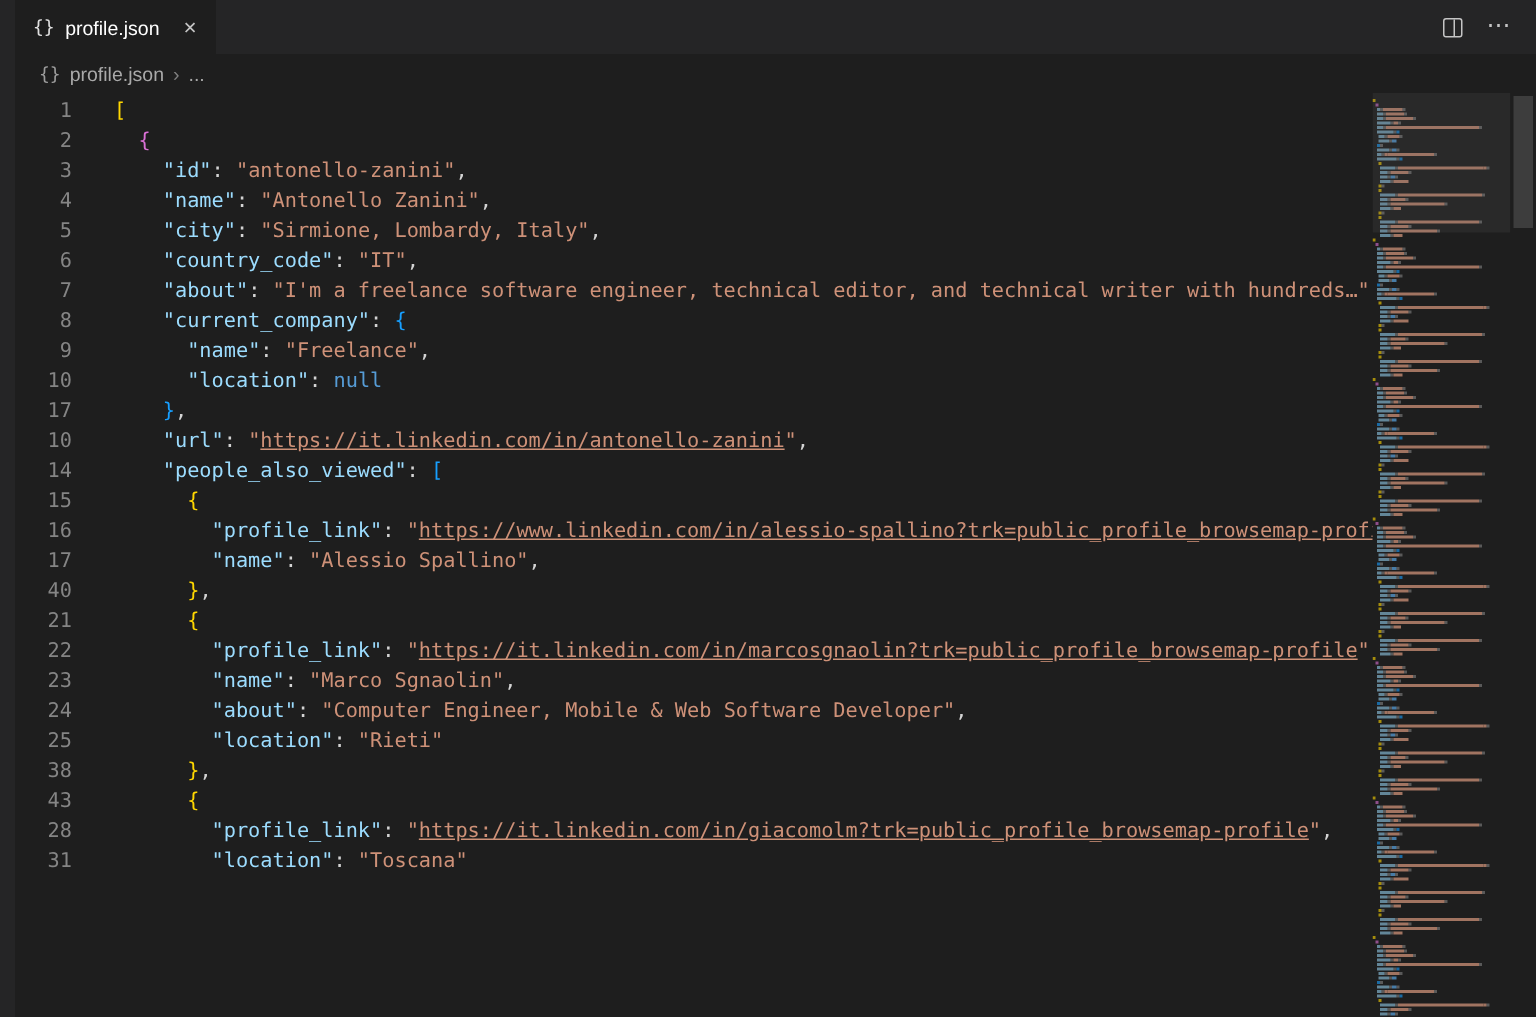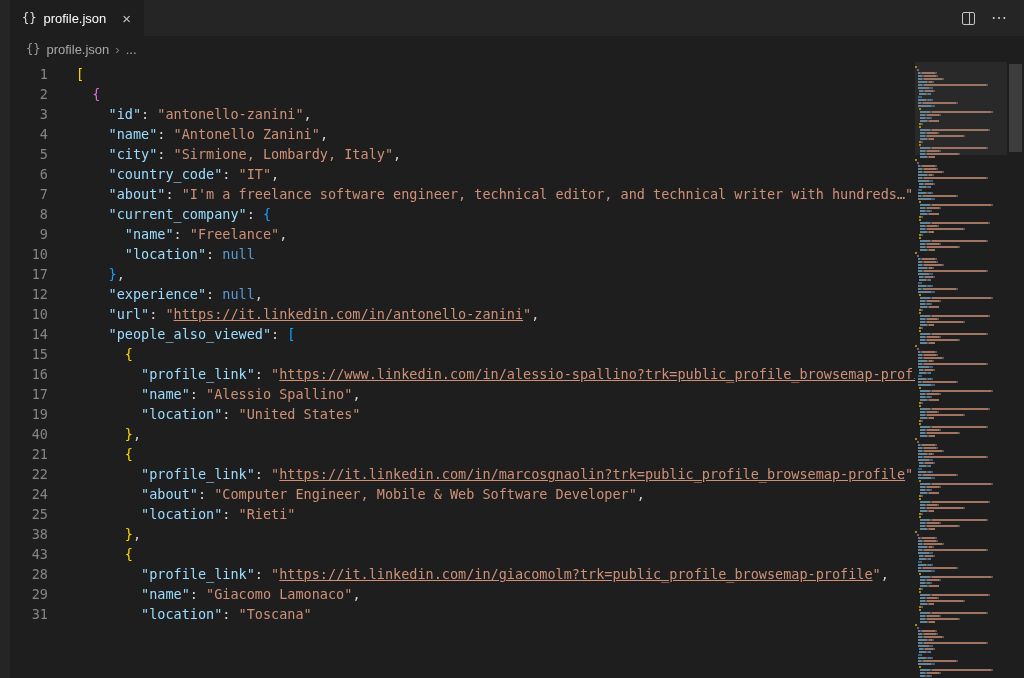--- a/index.html
+++ b/index.html
@@ -109,36 +109,34 @@
       <div class="line"><div class="ln">2</div><div class="code"><span class="tk-p">  </span><span class="tk-b2">{</span></div></div>
       <div class="line"><div class="ln">3</div><div class="code"><span class="tk-p">    </span><span class="tk-k">"id"</span><span class="tk-p">: </span><span class="tk-s">"antonello-zanini"</span><span class="tk-p">,</span></div></div>
       <div class="line"><div class="ln">4</div><div class="code"><span class="tk-p">    </span><span class="tk-k">"name"</span><span class="tk-p">: </span><span class="tk-s">"Antonello Zanini"</span><span class="tk-p">,</span></div></div>
       <div class="line"><div class="ln">5</div><div class="code"><span class="tk-p">    </span><span class="tk-k">"city"</span><span class="tk-p">: </span><span class="tk-s">"Sirmione, Lombardy, Italy"</span><span class="tk-p">,</span></div></div>
       <div class="line"><div class="ln">6</div><div class="code"><span class="tk-p">    </span><span class="tk-k">"country_code"</span><span class="tk-p">: </span><span class="tk-s">"IT"</span><span class="tk-p">,</span></div></div>
       <div class="line"><div class="ln">7</div><div class="code"><span class="tk-p">    </span><span class="tk-k">"about"</span><span class="tk-p">: </span><span class="tk-s">"I'm a freelance software engineer, technical editor, and technical writer with hundreds…"</span><span class="tk-p">,</span></div></div>
       <div class="line"><div class="ln">8</div><div class="code"><span class="tk-p">    </span><span class="tk-k">"current_company"</span><span class="tk-p">: </span><span class="tk-b3">{</span></div></div>
       <div class="line"><div class="ln">9</div><div class="code"><span class="tk-p">      </span><span class="tk-k">"name"</span><span class="tk-p">: </span><span class="tk-s">"Freelance"</span><span class="tk-p">,</span></div></div>
       <div class="line"><div class="ln">10</div><div class="code"><span class="tk-p">      </span><span class="tk-k">"location"</span><span class="tk-p">: </span><span class="tk-n">null</span></div></div>
       <div class="line"><div class="ln">17</div><div class="code"><span class="tk-p">    </span><span class="tk-b3">}</span><span class="tk-p">,</span></div></div>
-      <div class="line"><div class="ln">12</div><div class="code"><span class="tk-p">    </span><span class="tk-k">"experience"</span><span class="tk-p">: </span><span class="tk-n">null</span><span class="tk-p">,</span></div></div>
       <div class="line"><div class="ln">10</div><div class="code"><span class="tk-p">    </span><span class="tk-k">"url"</span><span class="tk-p">: </span><span class="tk-s">"</span><span class="tk-u">https://it.linkedin.com/in/antonello-zanini</span><span class="tk-s">"</span><span class="tk-p">,</span></div></div>
       <div class="line"><div class="ln">14</div><div class="code"><span class="tk-p">    </span><span class="tk-k">"people_also_viewed"</span><span class="tk-p">: </span><span class="tk-b3">[</span></div></div>
       <div class="line"><div class="ln">15</div><div class="code"><span class="tk-p">      </span><span class="tk-b1">{</span></div></div>
       <div class="line"><div class="ln">16</div><div class="code"><span class="tk-p">        </span><span class="tk-k">"profile_link"</span><span class="tk-p">: </span><span class="tk-s">"</span><span class="tk-u">https://www.linkedin.com/in/alessio-spallino?trk=public_profile_browsemap-profile</span><span class="tk-s">"</span><span class="tk-p">,</span></div></div>
       <div class="line"><div class="ln">17</div><div class="code"><span class="tk-p">        </span><span class="tk-k">"name"</span><span class="tk-p">: </span><span class="tk-s">"Alessio Spallino"</span><span class="tk-p">,</span></div></div>
-      <div class="line"><div class="ln">19</div><div class="code"><span class="tk-p">        </span><span class="tk-k">"location"</span><span class="tk-p">: </span><span class="tk-s">"United States"</span></div></div>
       <div class="line"><div class="ln">40</div><div class="code"><span class="tk-p">      </span><span class="tk-b1">}</span><span class="tk-p">,</span></div></div>
       <div class="line"><div class="ln">21</div><div class="code"><span class="tk-p">      </span><span class="tk-b1">{</span></div></div>
       <div class="line"><div class="ln">22</div><div class="code"><span class="tk-p">        </span><span class="tk-k">"profile_link"</span><span class="tk-p">: </span><span class="tk-s">"</span><span class="tk-u">https://it.linkedin.com/in/marcosgnaolin?trk=public_profile_browsemap-profile</span><span class="tk-s">"</span><span class="tk-p">,</span></div></div>
+      <div class="line"><div class="ln">23</div><div class="code"><span class="tk-p">        </span><span class="tk-k">"name"</span><span class="tk-p">: </span><span class="tk-s">"Marco Sgnaolin"</span><span class="tk-p">,</span></div></div>
       <div class="line"><div class="ln">24</div><div class="code"><span class="tk-p">        </span><span class="tk-k">"about"</span><span class="tk-p">: </span><span class="tk-s">"Computer Engineer, Mobile &amp; Web Software Developer"</span><span class="tk-p">,</span></div></div>
       <div class="line"><div class="ln">25</div><div class="code"><span class="tk-p">        </span><span class="tk-k">"location"</span><span class="tk-p">: </span><span class="tk-s">"Rieti"</span></div></div>
       <div class="line"><div class="ln">38</div><div class="code"><span class="tk-p">      </span><span class="tk-b1">}</span><span class="tk-p">,</span></div></div>
       <div class="line"><div class="ln">43</div><div class="code"><span class="tk-p">      </span><span class="tk-b1">{</span></div></div>
       <div class="line"><div class="ln">28</div><div class="code"><span class="tk-p">        </span><span class="tk-k">"profile_link"</span><span class="tk-p">: </span><span class="tk-s">"</span><span class="tk-u">https://it.linkedin.com/in/giacomolm?trk=public_profile_browsemap-profile</span><span class="tk-s">"</span><span class="tk-p">,</span></div></div>
-      <div class="line"><div class="ln">29</div><div class="code"><span class="tk-p">        </span><span class="tk-k">"name"</span><span class="tk-p">: </span><span class="tk-s">"Giacomo Lamonaco"</span><span class="tk-p">,</span></div></div>
       <div class="line"><div class="ln">31</div><div class="code"><span class="tk-p">        </span><span class="tk-k">"location"</span><span class="tk-p">: </span><span class="tk-s">"Toscana"</span></div></div>
     </div>
   <div class="minimap">
     <div class="mm-slider"></div>
     <div>
         <div class="mm-line">
           <span class="mm-tk" style="width: 2px; background: rgba(255, 215, 0, 0.6);"></span>
         </div>
         <div class="mm-line">
           <span class="mm-tk" style="width: 2px; background: transparent;"></span>

